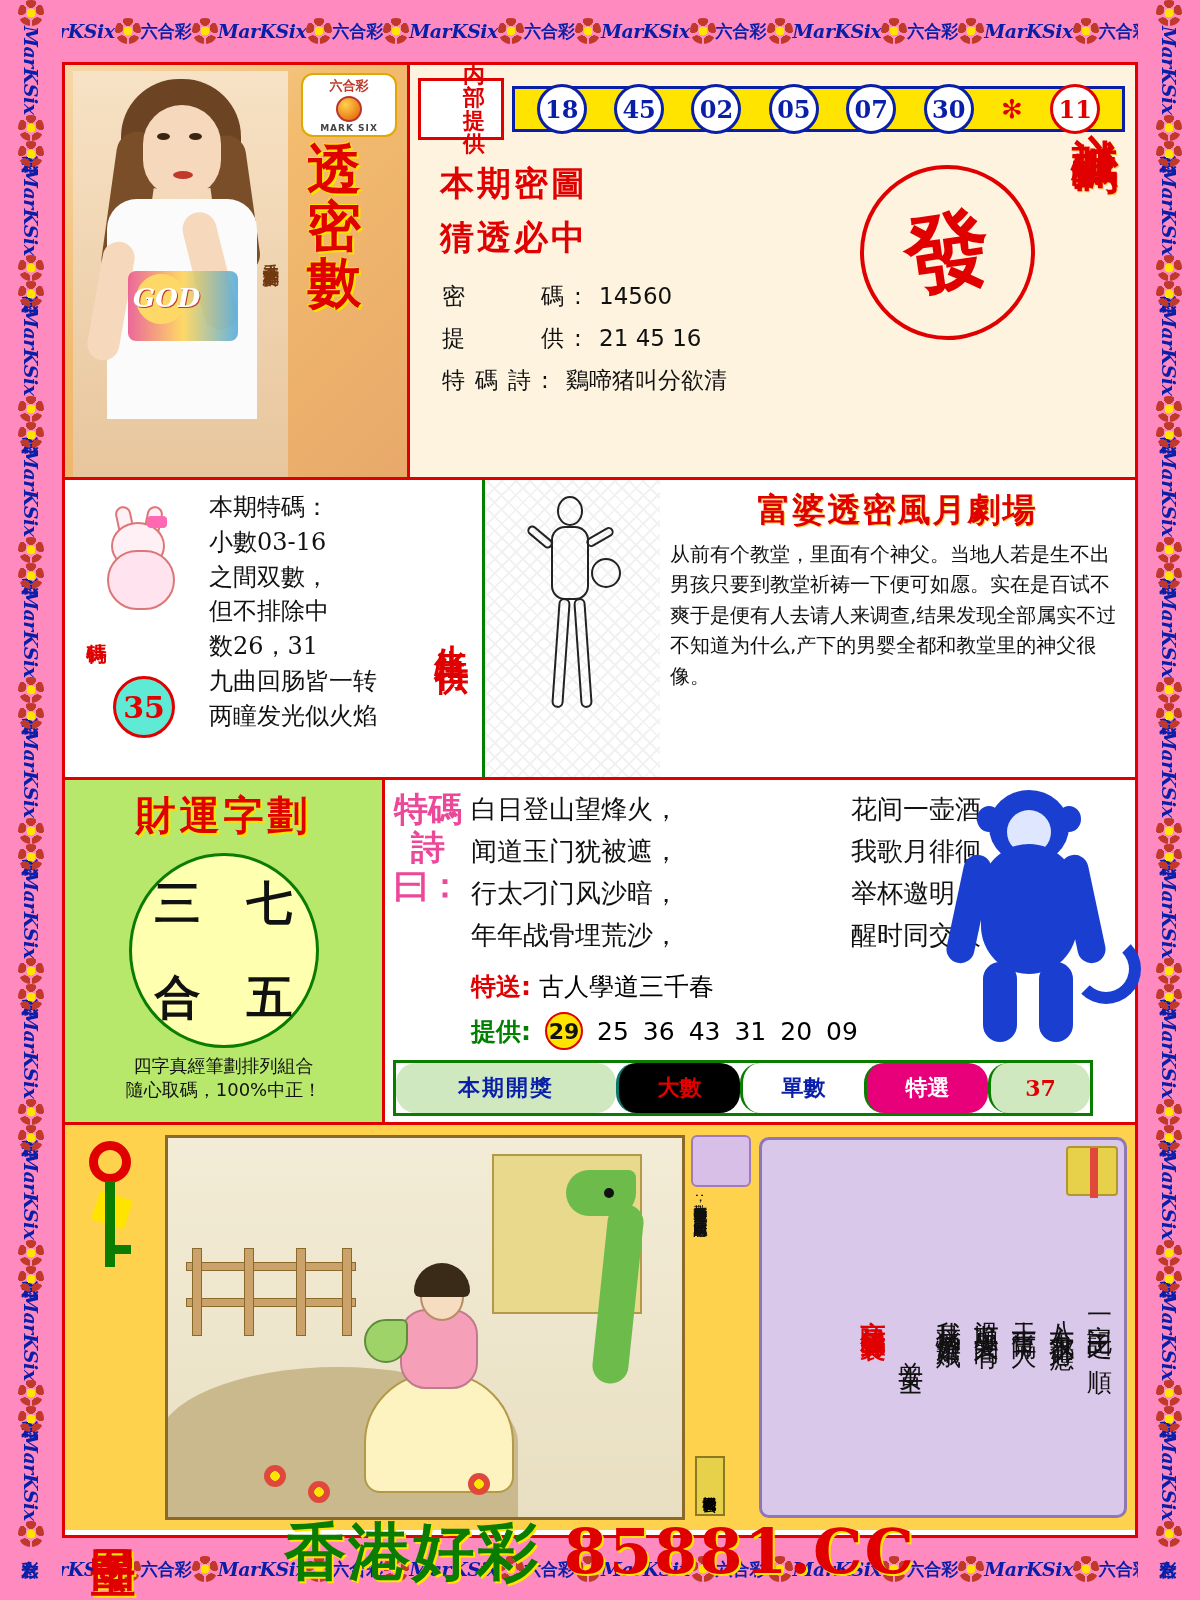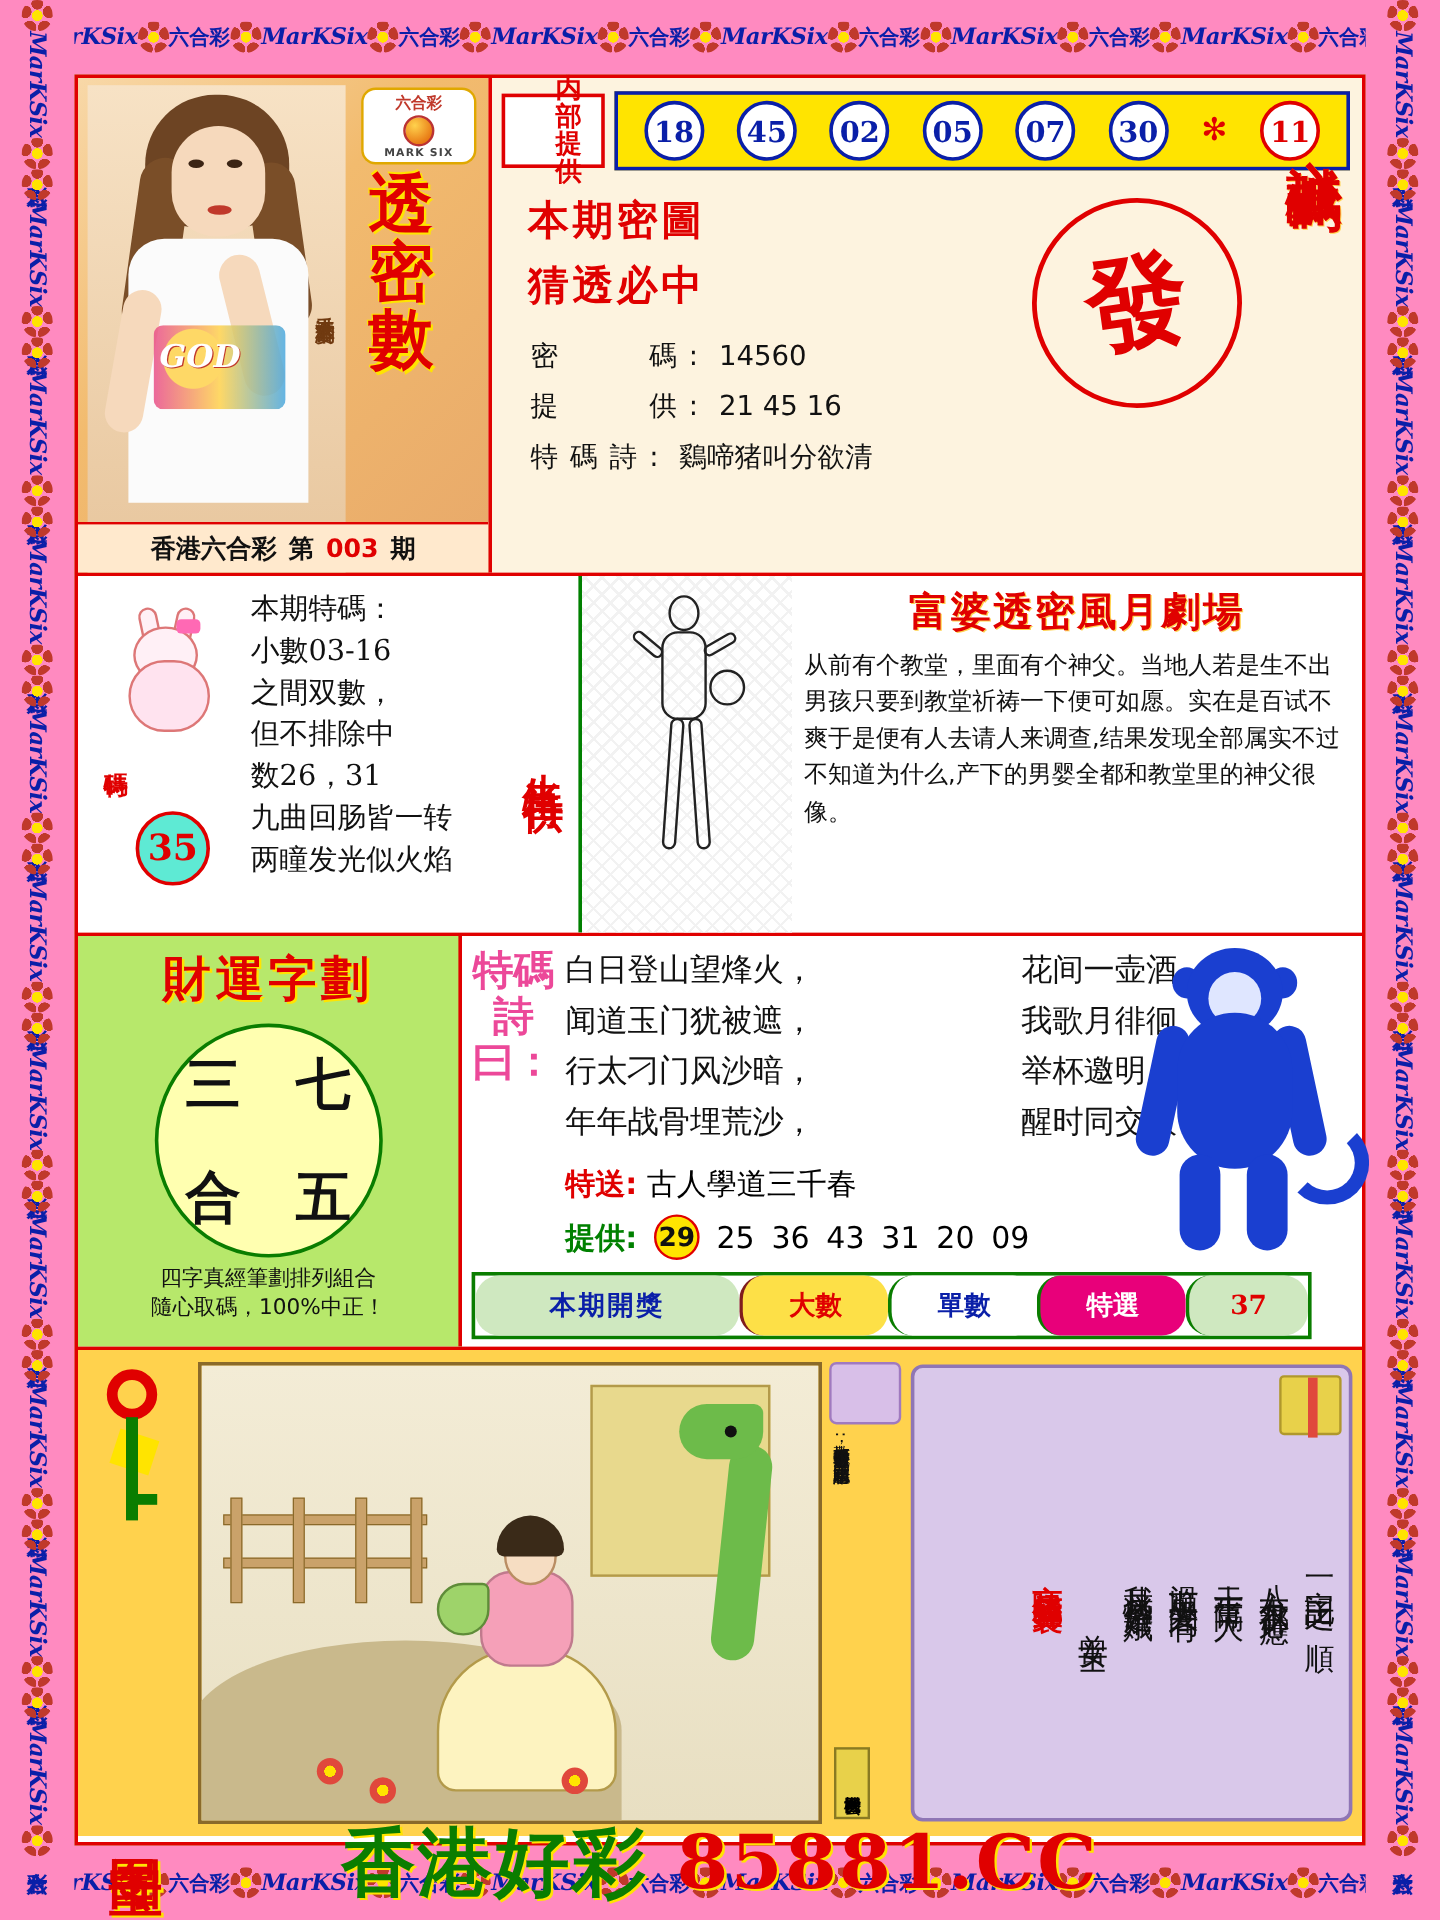--- a/index.html
+++ b/index.html
@@ -125,21 +125,21 @@
 
   .hero-right { flex:1; position:relative; background:#fdf3df; }
   .nums-row { position:absolute; left:0; top:6px; width:100%; height:76px;
               display:flex; align-items:center; padding-left:8px; gap:8px;}
   .inner-supply {
     width:86px; height:62px; border:3px solid #e00000; background:#fff;
     display:flex; flex-direction:column; align-items:center; justify-content:center;
     font-size:22px; font-weight:bold; color:#e00000; line-height:1.05;padding-left:42px;
   }
   .balls {
-    flex:1; height:66px; background:#ffe400; border:3px solid #0a1fa8;
+    flex:1; height:46px; background:#ffe400; border:3px solid #0a1fa8;
     display:flex; align-items:center; justify-content:space-around;
     padding:0 8px; margin-right:10px;
   }
   .ball {
     width:50px; height:50px; border-radius:50%; background:#fff;
     border:3px solid #0a1fa8; display:flex; align-items:center;
     justify-content:center; font-size:24px; font-weight:bold; color:#0a1fa8;
     font-family:"DejaVu Serif", serif;
   }
   .ball.special { border-color:#e00000; color:#e00000; }
@@ -250,21 +250,21 @@
   .mk-face{position:absolute;left:86px;top:26px;width:44px;height:44px;background:#dfe6ff;border-radius:50%;}
   .mk-ear{position:absolute;width:24px;height:26px;background:#1a3fd0;border-radius:50%;}
   .mk-arm{position:absolute;width:28px;height:110px;background:#1a3fd0;border-radius:16px;}
   .mk-leg{position:absolute;width:34px;height:80px;background:#1a3fd0;border-radius:18px;}
   .mk-tail{position:absolute;left:150px;top:150px;width:70px;height:70px;border:12px solid #1a3fd0;border-radius:50%;border-left-color:transparent;border-top-color:transparent;}
   .draw-bar { position:absolute; left:8px; bottom:6px; width:700px; height:56px;
               display:flex; border:3px solid #0a7d00; }
   .db { display:flex; align-items:center; justify-content:center;
         font-size:22px; font-weight:bold; font-family:"DejaVu Serif", serif;border-radius:20px;}
   .db1 { flex:2.0; background:#cfe8c0; color:#0a1fa8; letter-spacing:2px;}
-  .db2 { flex:1.1; background:#fde047; color:#e00000; border-left:3px solid #7f1d1d;}
+  .db2 { flex:1.1; background:#000000; color:#e00000; border-left:3px solid #0f766e;}
   .db3 { flex:1.1; background:#fff; color:#0a1fa8; border-left:3px solid #0a7d00;}
   .db4 { flex:1.1; background:#e8007a; color:#fff; border-left:3px solid #0a7d00;}
   .db5 { flex:0.9; background:#cfe8c0; color:#e00000; border-left:3px solid #0a7d00;}
 
   
   .row4 { height:405px; display:flex; background:#ffd24d; }
   .treasure { width:96px; position:relative; display:flex; align-items:flex-end;
               justify-content:center; }
   .key { position:absolute; left:18px; top:16px; width:54px; height:120px; }
   .key-h { position:absolute; left:6px; top:0; width:42px; height:42px;
@@ -528,26 +528,20 @@
           <div class="logo-en">MARK SIX</div>
         </div>
 
         <div class="hero-title">
           <span>透</span>
           <span>密</span>
           <span>數</span>
         </div>
         <div class="hero-sub">香港富婆網</div>
 
-        <div class="issue-bar">
-          <span>香港六合彩</span>
-          <span>第</span>
-          <span class="num">003</span>
-          <span>期</span>
-        </div>
       </div>
 
       <div class="hero-right">
         <div class="nums-row">
           <div class="inner-supply">
             <span>内部</span>
             <span>提供</span>
           </div>
           <div class="balls">
             <div class="ball">18</div>

